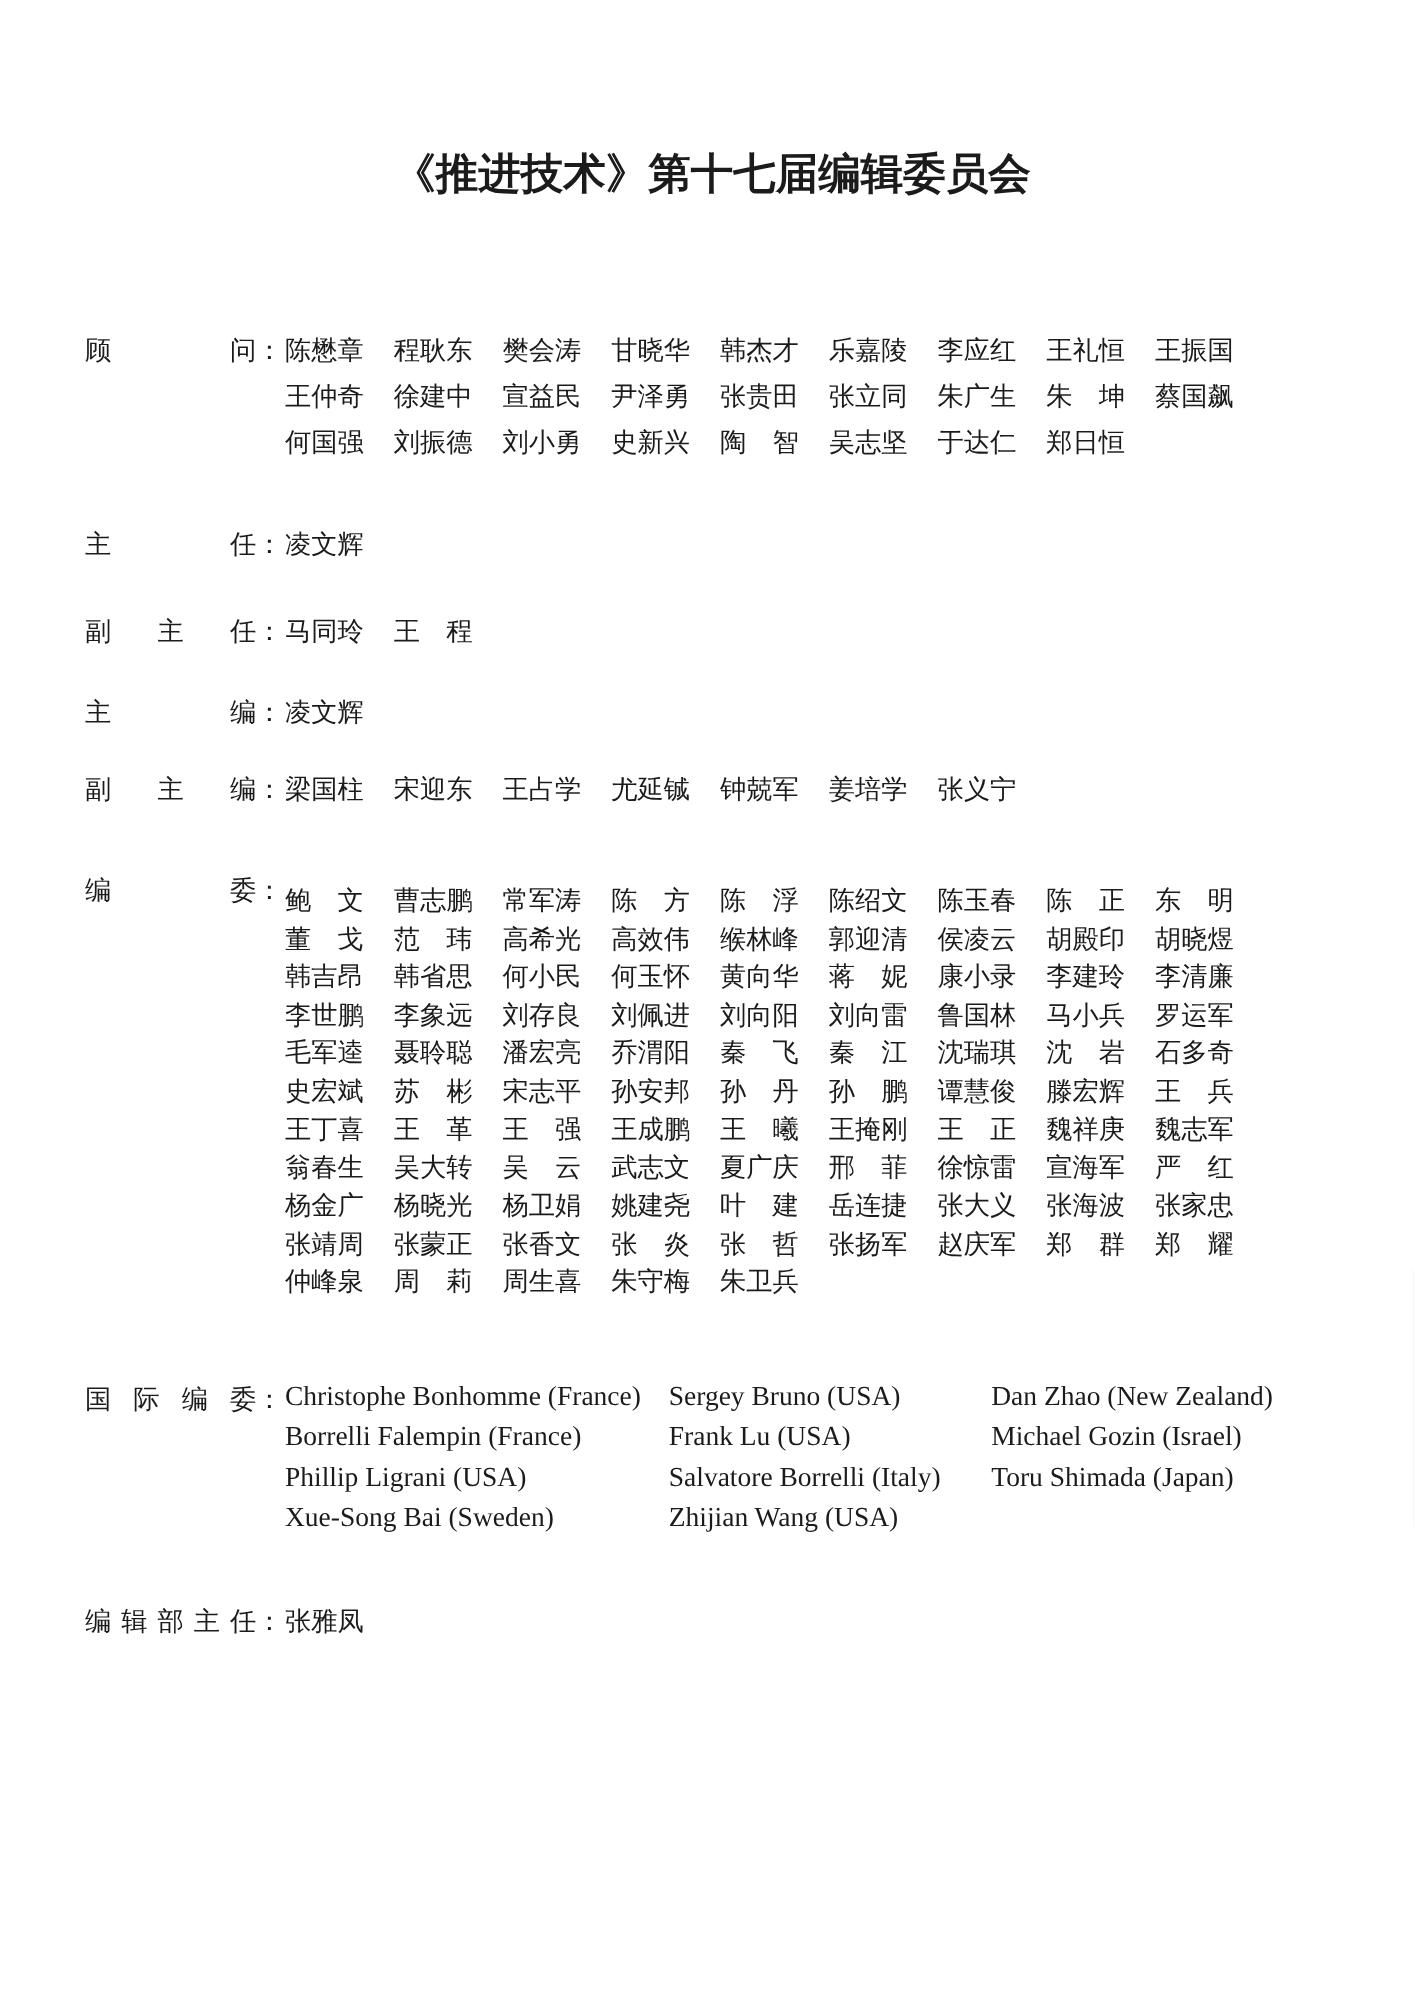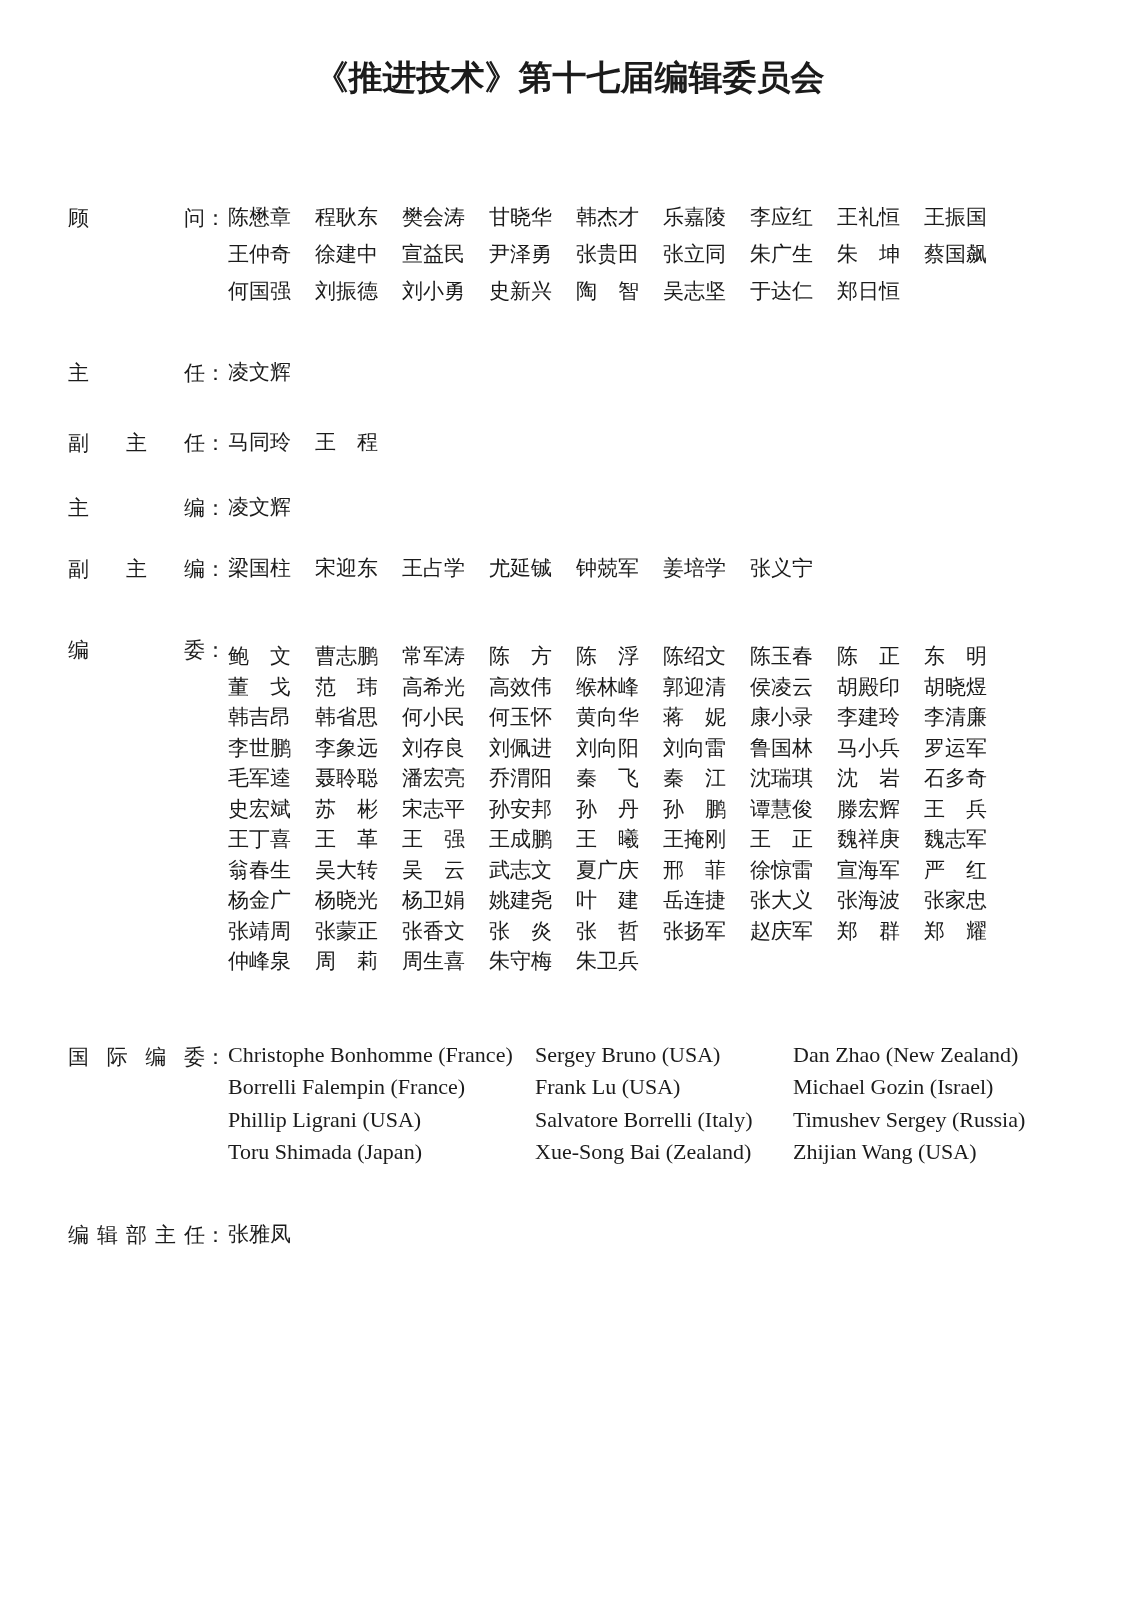--- a/index.html
+++ b/index.html
@@ -2,37 +2,37 @@
 <html><head>
 <meta charset="utf-8">
 <style>
   html, body { margin: 0; padding: 0; background: #e8e8e8; }
   .page {
     width: 1131px;
     height: 1600px;
     margin: 0 auto;
     background: #ffffff;
     box-sizing: border-box;
-    padding: 54px 60px 0 68px;
+    padding: 116px 60px 0 68px;
     font-family: "DejaVu Serif", "Liberation Serif", serif;
     font-size: 21px;
     color: #1b1b1b;
     overflow: hidden;
   }
   .title {
     margin: 0;
     font-size: 34px;
     font-weight: 700;
     line-height: 46px;
     text-align: center;
   }
   .sec { display: flex; align-items: flex-start; }
   .sec-label { flex: 0 0 160px; display: flex; line-height: 37px; white-space: nowrap; }
   .label-text { width: 137px; display: inline-flex; justify-content: space-between; }
-  .sec-content { flex: 1 1 auto; min-width: 0; font-family: Liberation Mono, monospace; }
+  .sec-content { flex: 1 1 auto; min-width: 0; }
   .names { line-height: 37px; max-width: 800px; }
   .name { display: inline-block; width: 87px; white-space: nowrap; }
   .sec-advisors        { margin-top: 100px; }
   .sec-director        { margin-top: 44px; }
   .sec-deputy-director { margin-top: 33px; }
   .sec-chief-editor    { margin-top: 28px; }
   .sec-deputy-chief    { margin-top: 24px; }
   .sec-board           { margin-top: 44px; }
   .board-note  { line-height: 37px; }
   .board-names { line-height: 30.5px; margin-top: 11px; }
@@ -137,23 +137,22 @@
     </div>
     <div class="intl-grid sec-content">
         <span class="intl-name">Christophe Bonhomme (France)</span>
         <span class="intl-name">Sergey Bruno (USA)</span>
         <span class="intl-name">Dan Zhao (New Zealand)</span>
         <span class="intl-name">Borrelli Falempin (France)</span>
         <span class="intl-name">Frank Lu (USA)</span>
         <span class="intl-name">Michael Gozin (Israel)</span>
         <span class="intl-name">Phillip Ligrani (USA)</span>
         <span class="intl-name">Salvatore Borrelli (Italy)</span>
-        <span class="intl-name">Timushev Sergey (Russia)</span>
         <span class="intl-name">Toru Shimada (Japan)</span>
-        <span class="intl-name">Xue-Song Bai (Zealand)</span>
+        <span class="intl-name">Xue-Song Bai (Sweden)</span>
         <span class="intl-name">Zhijian Wang (USA)</span>
       </div>
   </section>
 
   <section class="sec sec-dept">
     <div class="sec-label">
       <span class="label-text">
           <span>编</span>
           <span>辑</span>
           <span>部</span>

